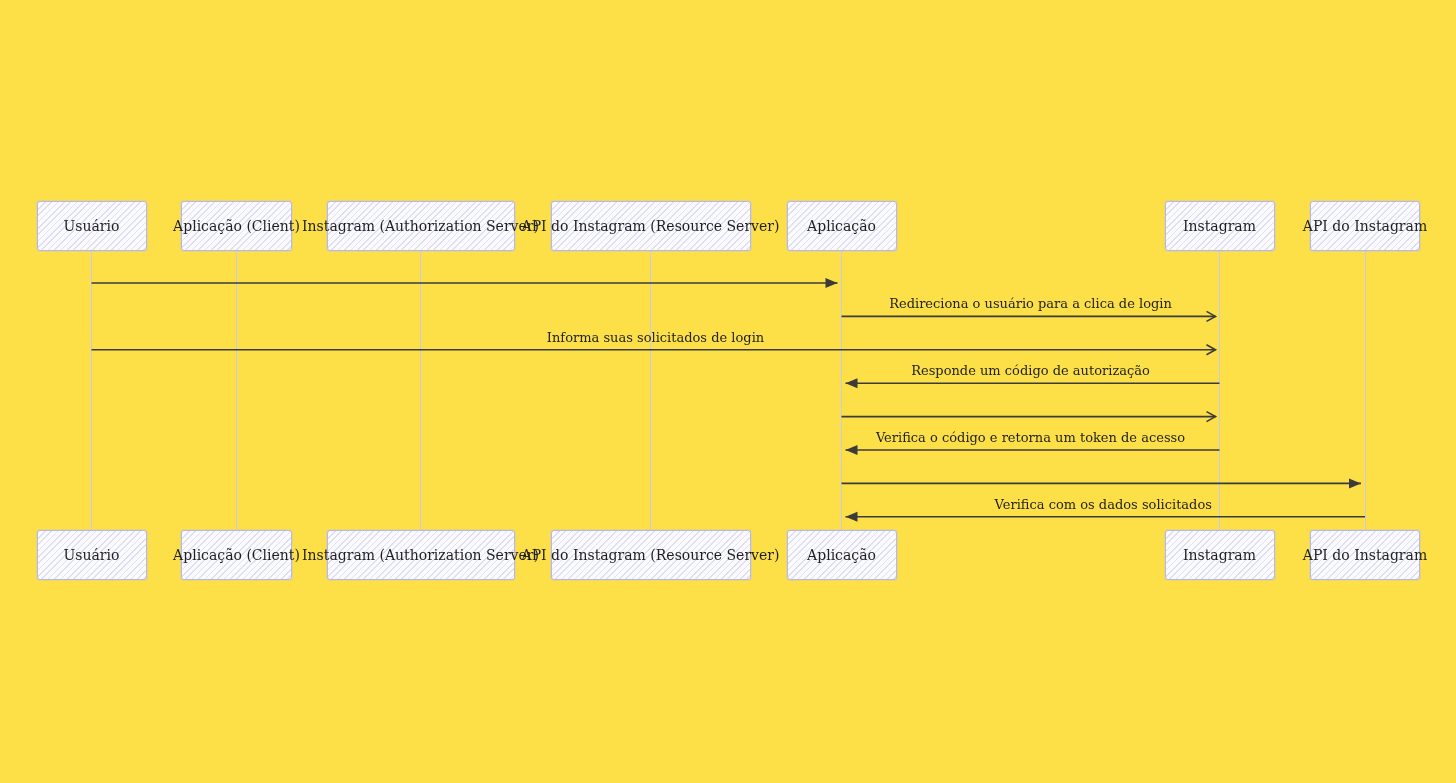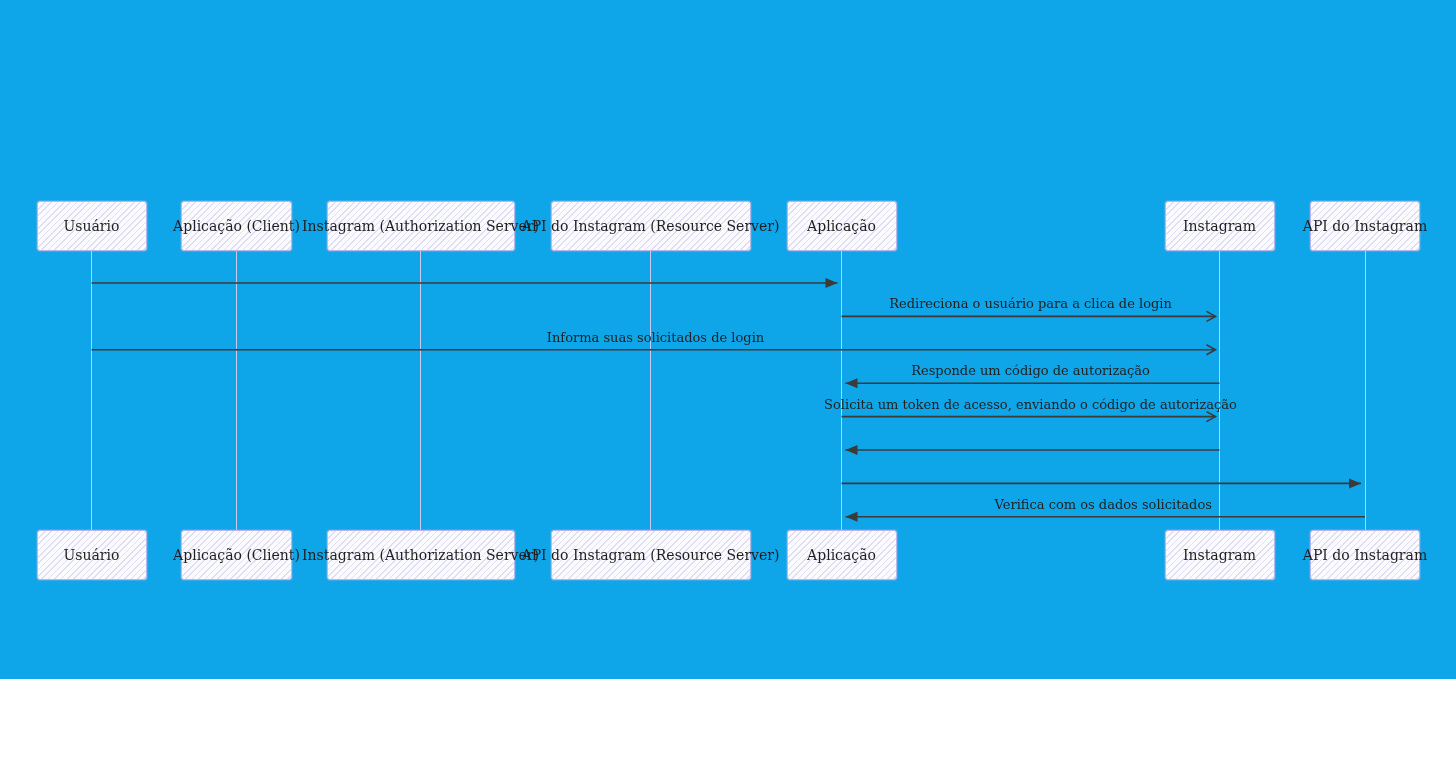--- a/index.html
+++ b/index.html
@@ -4,22 +4,22 @@
 <style>
   html, body {
     margin: 0;
     padding: 0;
     background: #ffffff;
     font-family: "DejaVu Serif", "Liberation Serif", serif;
   }
   #stage {
     position: relative;
     width: 1456px;
-    height: 679px;
-    background: #0ea5e9;
+    height: 783px;
+    background: #fde047;
     overflow: hidden;
   }
   .actor-box {
     position: absolute;
     box-sizing: border-box;
     border: 1.5px solid #b7b7ec;
     border-radius: 3px;
     background-color: #fafaff;
     background-image: repeating-linear-gradient(
       135deg,
@@ -105,21 +105,21 @@
     <div class="lifeline" style="left: 1364.5px; top: 251px; height: 279px;"></div>
     <div class="actor-box" style="left: 1310px; top: 201px; width: 110px; height: 50px;">
       <span>API do Instagram</span>
     </div>
     <div class="actor-box" style="left: 1310px; top: 530px; width: 110px; height: 50px;">
       <span>API do Instagram</span>
     </div>
     <div class="msg-label" style="left: 1030.5px; top: 311.4px;">Redireciona o usuário para a clica de login</div>
     <div class="msg-label" style="left: 655.5px; top: 344.8px;">Informa suas solicitados de login</div>
     <div class="msg-label" style="left: 1030.5px; top: 378.2px;">Responde um código de autorização</div>
-    <div class="msg-label" style="left: 1030.5px; top: 411.6px;">Solicita um token de acesso, enviando o código de autorização</div>
+    <div class="msg-label" style="left: 1030.5px; top: 445px;">Verifica o código e retorna um token de acesso</div>
     <div class="msg-label" style="left: 1103.25px; top: 511.8px;">Verifica com os dados solicitados</div>
     <svg id="arrow-layer" width="1456" height="783">
       <defs>
         <marker id="head-filled" markerUnits="userSpaceOnUse" markerWidth="14" markerHeight="12" refX="13" refY="6" orient="auto">
           <path d="M1,1 L13,6 L1,11 Z" fill="#3b3b3b"></path>
         </marker>
         <marker id="head-open" markerUnits="userSpaceOnUse" markerWidth="14" markerHeight="14" refX="12" refY="7" orient="auto">
           <polyline points="3,2 12,7 3,12" fill="none" stroke="#3b3b3b" stroke-width="1.6"></polyline>
         </marker>
       </defs>

